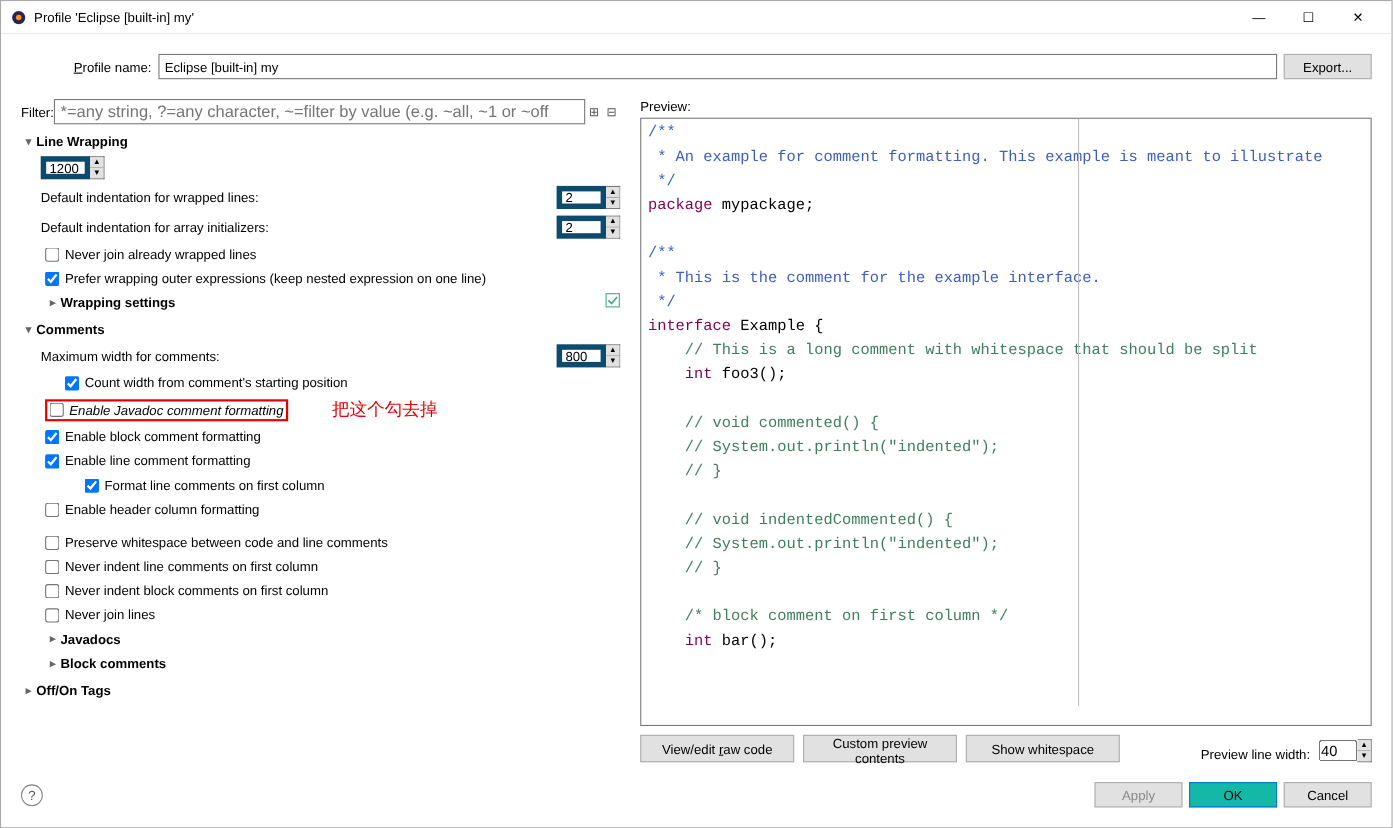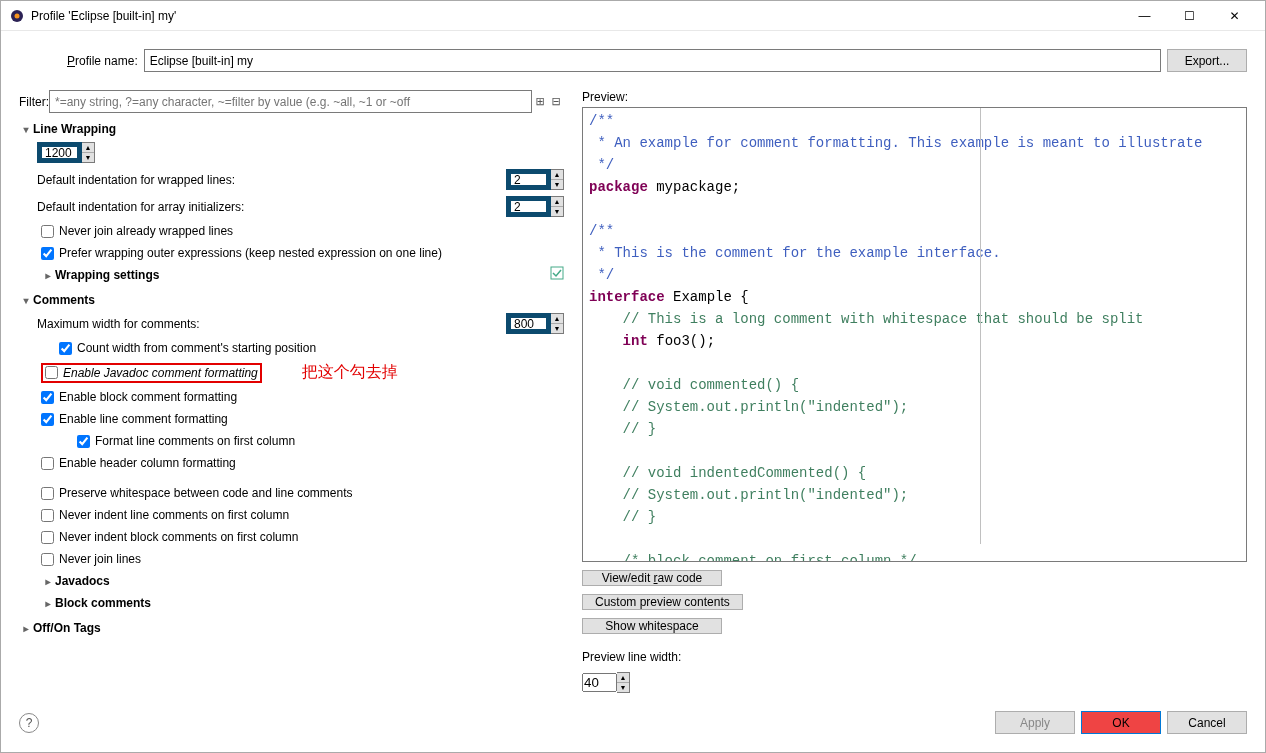--- a/index.html
+++ b/index.html
@@ -7,26 +7,26 @@
 .titlebar { height: 30px; display: flex; align-items: center; padding: 0 8px; border-bottom: 1px solid #e8e8e8; }
 .titlebar .icon { width: 16px; height: 16px; margin-right: 6px; display: inline-flex; align-items: center; justify-content: center; }
 .titlebar .title { flex: 1; font-size: 12px; }
 .titlebar .winbtns { display: flex; gap: 0; }
 .titlebar .winbtn { width: 45px; height: 28px; display: flex; align-items: center; justify-content: center; font-size: 12px; }
 .content { padding: 18px; display: flex; flex-direction: column; height: calc(100% - 30px); }
 .namerow { display: flex; align-items: center; gap: 6px; margin-bottom: 18px; }
 .namerow label { min-width: 70px; margin-left: 48px; }
 .namerow input { flex: 1; height: 23px; border: 1px solid #7a7a7a; padding: 2px 5px; font-size: 12px; }
 .btn { min-width: 80px; height: 23px; border: 1px solid #adadad; background: #e1e1e1; font-size: 12px; padding: 0 12px; }
-.btn.primary { border-color: #0078d7; background: #ef4444; }
+.btn.primary { border-color: #0078d7; background: #14b8a6; }
 .btn.disabled { color: #888; }
 .mainrow { display: flex; flex: 1; gap: 18px; min-height: 0; }
 .leftpane { width: 545px; display: flex; flex-direction: column; }
 .filterrow { display: flex; align-items: center; gap: 0; margin-bottom: 6px; }
-.filterrow input { flex: 1; height: 23px; border: 1px solid #7a7a7a; padding: 2px 5px; font-size: 12px; color: #767676; }
+.filterrow input { flex: 1; height: 23px; border: 1px solid #7a7a7a; padding: 2px 5px; font-size: 15px; color: #767676; }
 .iconbtn { width: 16px; height: 16px; display: flex; align-items: center; justify-content: center; border: none; background: none; font-size: 11px; color: #555; }
 .treewrap { flex: 1; overflow-y: auto; position: relative; }
 .treewrap::-webkit-scrollbar { width: 17px; }
 .treewrap::-webkit-scrollbar-track { background: #f0f0f0; }
 .treewrap::-webkit-scrollbar-thumb { background: #cdcdcd; border: 1px solid #a6a6a6; }
 .tree-section { margin-bottom: 4px; }
 .tree-header { display: flex; align-items: center; padding: 3px 0; font-weight: bold; cursor: pointer; }
 .tree-header .arrow, .tree-sub .arrow { width: 14px; font-size: 10px; color: #666; display:inline-block; text-align:center; }
 .tree-row { display: flex; align-items: center; padding: 3px 0 3px 18px; min-height: 22px; }
 .tree-row .label { flex: 1; }
@@ -43,22 +43,22 @@
 .highlight-box { border: 2px solid #e20000; display: inline-flex; align-items: center; padding: 1px 2px; }
 .annotation { color: #e20000; font-size: 16px; padding-left: 40px; position: relative; top:0; }
 .rightpane { flex: 1; display: flex; flex-direction: column; min-width: 0; }
 .preview-label { padding: 0 0 3px 0; }
 .code-area { flex: 1; border: 1px solid #7a7a7a; overflow: auto; position: relative; font-family: Consolas, "Courier New", monospace; font-size: 14px; line-height: 22px; background: #fff; }
 .code-area::-webkit-scrollbar { width: 17px; height: 17px; }
 .code-area::-webkit-scrollbar-track { background: #f0f0f0; }
 .code-area::-webkit-scrollbar-thumb { background: #cdcdcd; border: 1px solid #a6a6a6; }
 .code-inner { padding: 2px 6px; white-space: pre; }
 .margin-line { position: absolute; left: 397px; top: 0; bottom: 17px; width: 1px; background: #c0c0c0; }
-.c-jd { color: #3f5fbf; } .c-kw { color: #7f0055; font-weight: bold; } .c-cm { color: #3f7f5f; } .c-bk { color: #000; }
-.under-code { display: flex; align-items: flex-start; gap: 8px; margin-top: 8px; flex-direction: column; }
+.c-jd { color: #3f5fbf; } .c-kw { color: #7f0055; font-weight: normal; } .c-cm { color: #3f7f5f; } .c-bk { color: #000; }
+.under-code { display: flex; align-items: flex-end; gap: 8px; margin-top: 8px; }
 .under-code .btn { flex: 0; min-width: 140px; padding: 0 12px; height: 25px; }
 .under-code .spacer { flex: 1; }
 .under-code label { white-space: nowrap; }
 .under-code .spinner { width: 35px; }
 .footer { display: flex; align-items: center; gap: 6px; padding-top: 18px; }
 .footer .help { width: 20px; height: 20px; border: 1px solid #888; border-radius: 50%; display: flex; align-items: center; justify-content: center; color: #555; font-size: 12px; }
 .footer .spacer { flex: 1; }
 .under { text-decoration: underline; }
 .ital { font-style: italic; }
 .chk-icon { position: absolute; right: 2px; top: 2px; width: 14px; height: 14px; }

